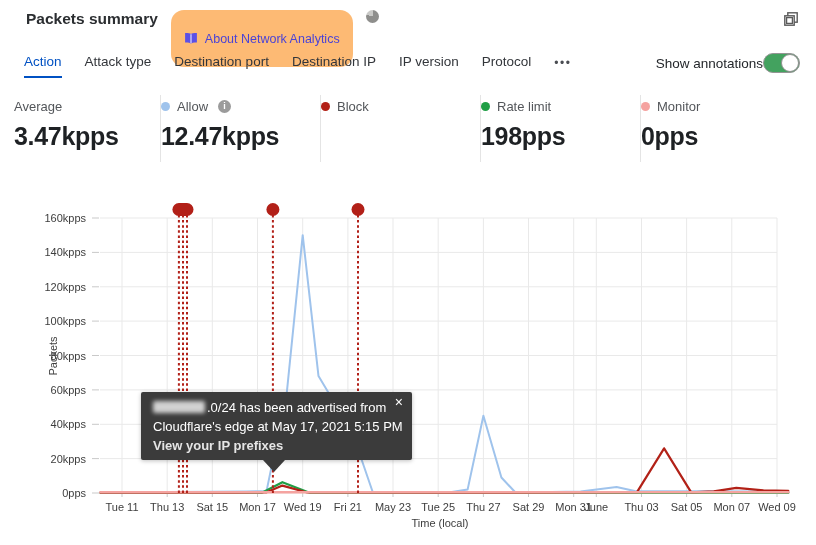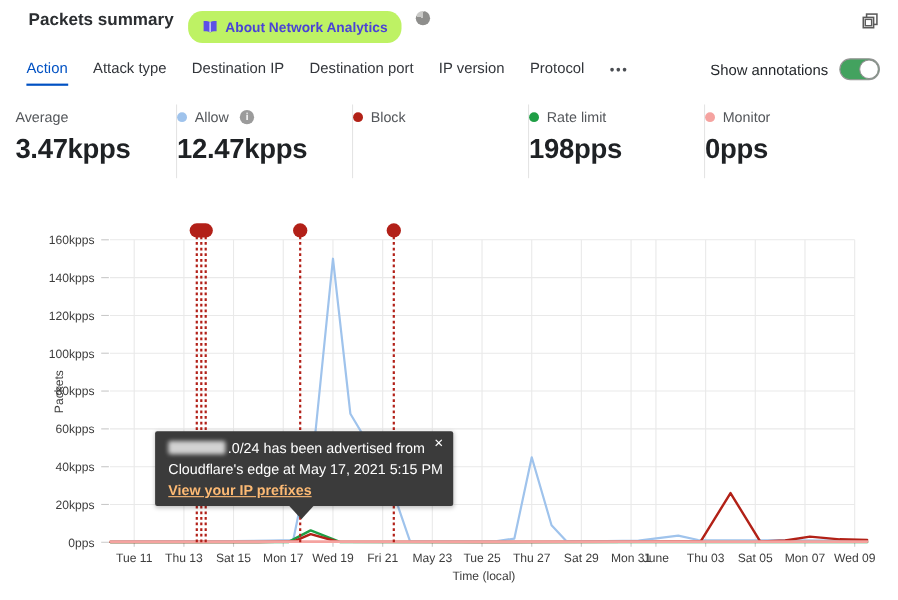--- a/index.html
+++ b/index.html
@@ -4,33 +4,33 @@
 <style>
   html,body{margin:0;padding:0;background:#fff;}
   .page{position:relative;width:816px;height:545px;background:#fff;overflow:hidden;
         font-family:"Liberation Sans",sans-serif;color:#2b2e31;}
   svg text{font-family:"Liberation Sans",sans-serif;}
   #chart{position:absolute;left:0;top:0;}
 
   
   .header{position:absolute;top:10px;left:14px;display:flex;align-items:flex-start;gap:13px;z-index:3;margin-left:12px;}
   .title{font-size:15.5px;font-weight:bold;color:#2b2e31;margin:0;}
-  .badge{height:25px;background:#bef264;border-radius:13px;display:flex;align-items:center;
-         gap:7px;padding:2px 13px;color:#4a43d6;font-size:12.5px;cursor:pointer;font-weight:bold;}
+  .badge{height:25px;background:#fdba74;border-radius:13px;display:flex;align-items:center;
+         gap:7px;padding:16px 13px;color:#4a43d6;font-size:12.5px;cursor:pointer;}
   .pie{width:13px;height:13px;border-radius:50%;
        background:conic-gradient(from 285deg,#c9c9c7 0 80deg,#8e8e8c 80deg 360deg);}
   .dup{position:absolute;top:11px;right:17px;cursor:pointer;z-index:3;}
 
   
   .tabs{position:absolute;top:51px;left:24px;right:16px;display:flex;align-items:flex-start;
         gap:23px;font-size:13.5px;color:#33363b;z-index:3;}
   .tab{padding:3px 0 9px;cursor:pointer;white-space:nowrap;}
   .tab.active{color:#0051c3;border-bottom:2.5px solid #0051c3;padding-bottom:6.5px;}
   .more{color:#4a4d52;letter-spacing:1.5px;font-size:12px;padding-top:5px;}
-  .annot-wrap{margin-left:auto;display:flex;align-items:center;gap:10px;color:#24272b;padding-top:2px;}
+  .annot-wrap{margin-left:auto;display:flex;align-items:center;color:#24272b;padding-top:2px;}
   .toggle{position:relative;width:37px;height:20px;border-radius:10.5px;background:#43a25f;
           border:1px solid #949494;box-sizing:border-box;cursor:pointer;}
   .knob{position:absolute;top:0;right:0;width:18px;height:18px;border-radius:50%;
         background:#fff;border:1px solid #8f8f8f;box-sizing:border-box;}
 
   
   .stats{position:absolute;top:95px;left:14px;display:flex;z-index:3;}
   .stat{width:160px;min-height:67px;box-sizing:border-box;padding-top:2px;}
   .stat.first{width:146px;}
   .stat+.stat{border-left:1px solid #e4e4e4;}
@@ -38,21 +38,21 @@
   .dot{width:9px;height:9px;border-radius:50%;flex:0 0 auto;}
   .info{width:13px;height:13px;border-radius:50%;background:#9b9b9b;color:#fff;font-size:9px;
         font-weight:bold;display:flex;align-items:center;justify-content:center;margin-left:3px;cursor:pointer;}
   .stat-value{margin-top:7px;font-size:25px;font-weight:bold;color:#1e2124;letter-spacing:-0.3px;}
 
   
   .tooltip{position:absolute;left:141px;top:392px;width:271px;box-sizing:border-box;background:#3b3b3b;
            color:#fff;font-size:13px;padding:6px 12px 5px;border-radius:2px;z-index:5;
            box-shadow:0 1px 4px rgba(0,0,0,.25);}
   .tt-line{line-height:19px;white-space:nowrap;}
-  .tt-link{color:#fdba74;text-decoration:underline;line-height:19px;display:inline-block;
+  .tt-link{color:#e5e5e5;line-height:19px;display:inline-block;
            cursor:pointer;font-weight:600;}
   .tt-close{position:absolute;top:2px;right:9px;font-size:14px;line-height:16px;cursor:pointer;color:#fff;}
   .redacted{display:inline-block;width:52px;height:12px;background:#d2d2d2;border-radius:2px;
             filter:blur(2px);vertical-align:-1px;margin-right:2px;}
   .tt-caret{position:absolute;top:100%;left:122px;width:0;height:0;
             border:11px solid transparent;border-top:12px solid #3b3b3b;border-bottom:none;}
 </style>
 </head>
 <body>
 
@@ -172,22 +172,22 @@
     <svg width="16" height="16" viewBox="0 0 16 16">
       <rect x="4.8" y="1.8" width="9.4" height="9.4" fill="none" stroke="#5a5a5a" stroke-width="1.4"></rect>
       <rect x="1.8" y="4.8" width="9.4" height="9.4" fill="#fff" stroke="#5a5a5a" stroke-width="1.4"></rect>
       <rect x="3.6" y="6.6" width="5.8" height="5.8" fill="none" stroke="#5a5a5a" stroke-width="1.3"></rect>
     </svg>
   </div>
 
   <div class="tabs">
     <div class="tab active">Action</div>
     <div class="tab">Attack type</div>
+    <div class="tab">Destination port</div>
     <div class="tab">Destination IP</div>
-    <div class="tab">Destination port</div>
     <div class="tab">IP version</div>
     <div class="tab">Protocol</div>
     <div class="tab more">•••</div>
     <div class="annot-wrap">
       <span>Show annotations</span>
       <div class="toggle" style="background: rgb(67, 162, 95);">
         <div class="knob"></div>
       </div>
     </div>
   </div>

